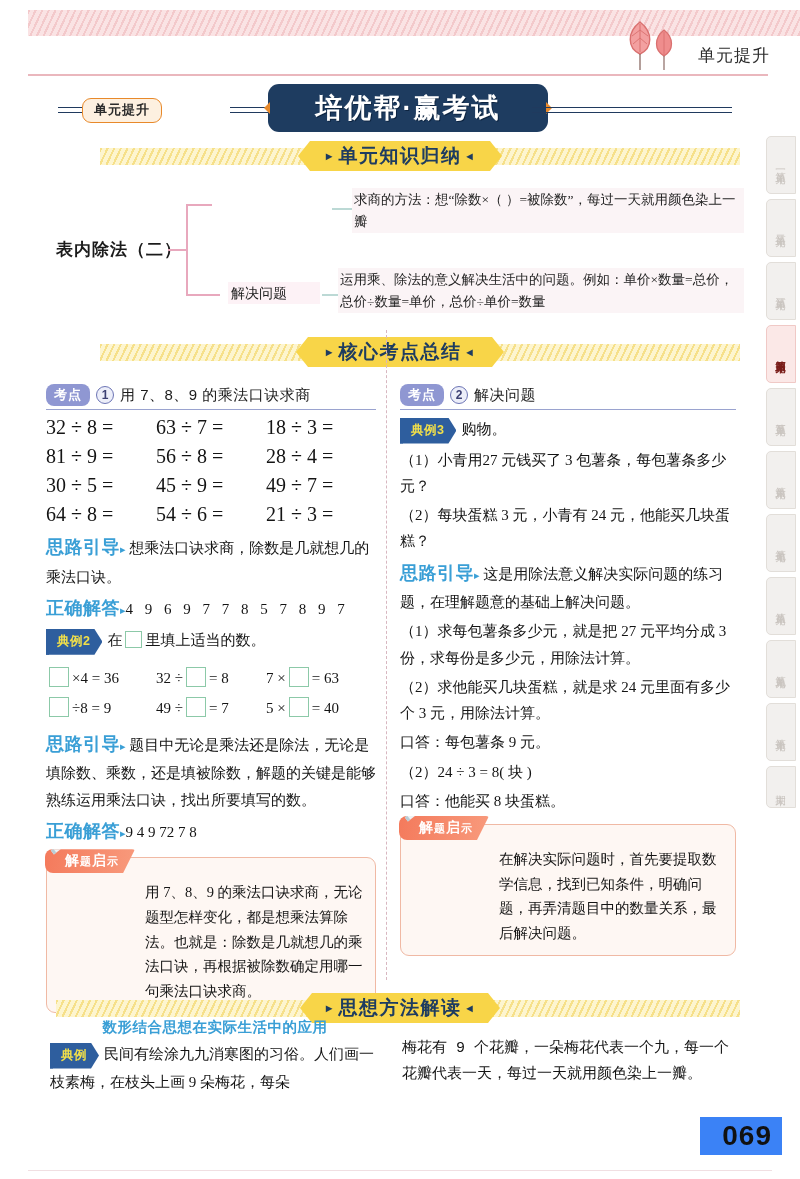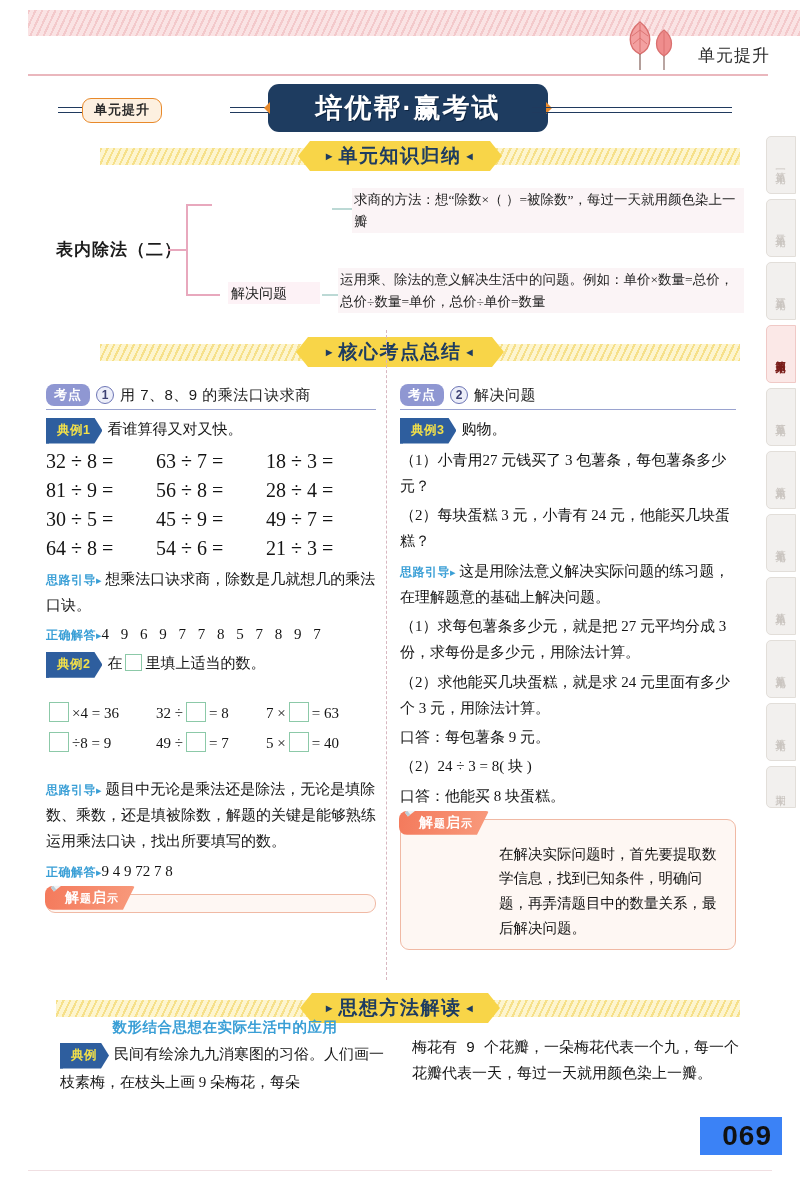--- a/index.html
+++ b/index.html
@@ -160,21 +160,21 @@
     padding: 2px 12px 2px 8px; letter-spacing: .5px;
     border-left: 3px solid #2e5e9e;
     clip-path: polygon(0 0, calc(100% - 8px) 0, 100% 50%, calc(100% - 8px) 100%, 0 100%);
     margin-right: 5px; vertical-align: middle;
   }
   .line { font-size: 15px; line-height: 1.75; color: #141414; margin: 3px 0; }
 
   
   .lbl-blue {
     font-family: "Liberation Sans", sans-serif;
-    font-size: 12px; font-weight: bold; color: #3a9fd6;
+    font-size: 18px; font-weight: bold; color: #3a9fd6;
     letter-spacing: .5px;
   }
   .lbl-arrow { color: #3a9fd6; font-size: 11px; }
 
   
   .calc-grid {
     display: grid; grid-template-columns: repeat(3, 1fr);
     row-gap: 6px; margin: 6px 0 6px 0;
     font-size: 20px; color: #141414;
   }
@@ -184,21 +184,21 @@
 
   
   .bx {
     display: inline-block; width: 20px; height: 20px;
     border: 1.4px solid #8cc9a8; background: #fff;
     vertical-align: -4px; margin: 0 3px;
   }
   .bx-sm { width: 17px; height: 17px; vertical-align: -3px; }
   .eq-grid {
     display: grid; grid-template-columns: 1fr 1fr 1fr;
-    row-gap: 10px; margin: 24px 0; font-size: 15px; color: #141414;
+    row-gap: 10px; margin: 12px 0; font-size: 15px; color: #141414;
   }
   .eq-grid div { white-space: nowrap; }
 
   
   .tipbox {
     position: relative; margin-top: 10px;
     border: 1.4px solid #f0b9a4; border-radius: 9px;
     background: #fef7f3; padding: 8px 10px 9px 10px;
   }
   .tip-ribbon {
@@ -220,21 +220,21 @@
     transform: rotate(-38deg);
     border-left: 3px solid #b9cdd6;
   }
   .tip-body {
     font-size: 14.5px; line-height: 1.7; color: #141414;
     padding-top: 14px;
   }
   .tip-first { padding-left: 88px; }
 
   
-  .bottom { position: absolute; left: 60px; top: 1018px; width: 690px; }
+  .bottom { position: absolute; left: 50px; top: 1018px; width: 690px; }
   .bt-head {
     text-align: center;
     font-family: "Liberation Sans", sans-serif;
     font-size: 14.5px; font-weight: bold; color: #3a9fd6;
     letter-spacing: .5px; margin-bottom: 4px;
   }
   .bt-cols { display: flex; gap: 22px; }
   .bt-c { width: 330px; }
   .bt-c2 { width: 336px; }
 
@@ -335,23 +335,20 @@
   <div class="col-div"></div>
 
   <div class="col col-l">
 
     <div class="kaodian">
       <span class="kd-badge">考点</span>
       <span class="kd-num">1</span>
       <span class="kd-title">用 7、8、9 的乘法口诀求商</span>
     </div>
 
-    <div class="line">
-      <span class="dianli">典例1</span><span>看谁算得又对又快。</span>
-    </div>
 
     <div class="calc-grid">
       <div>32 ÷ 8 =</div>
       <div>63 ÷ 7 =</div>
       <div>18 ÷ 3 =</div>
       <div>81 ÷ 9 =</div>
       <div>56 ÷ 8 =</div>
       <div>28 ÷ 4 =</div>
       <div>30 ÷ 5 =</div>
       <div>45 ÷ 9 =</div>
@@ -390,20 +387,21 @@
 
     <div class="line">
       <span class="lbl-blue">正确解答</span><span class="lbl-arrow">▸</span><span>9   4   9   72   7   8</span>
     </div>
 
     <div class="tipbox">
       <div class="tip-ribbon">
         <span class="tip-pencil"></span>
         <span class="s1">解</span><span class="s2">题</span><span class="s1">启</span><span class="s2">示</span>
       </div>
+      <div class="tip-body tip-first" style="text-indent:0;">用 7、8、9 的乘法口诀求商，无论题型怎样变化，都是想乘法算除法。也就是：除数是几就想几的乘法口诀，再根据被除数确定用哪一句乘法口诀求商。</div>
     </div>
   </div>
 
   <div class="col col-r">
 
     <div class="kaodian">
       <span class="kd-badge">考点</span>
       <span class="kd-num">2</span>
       <span class="kd-title">解决问题</span>
     </div>

